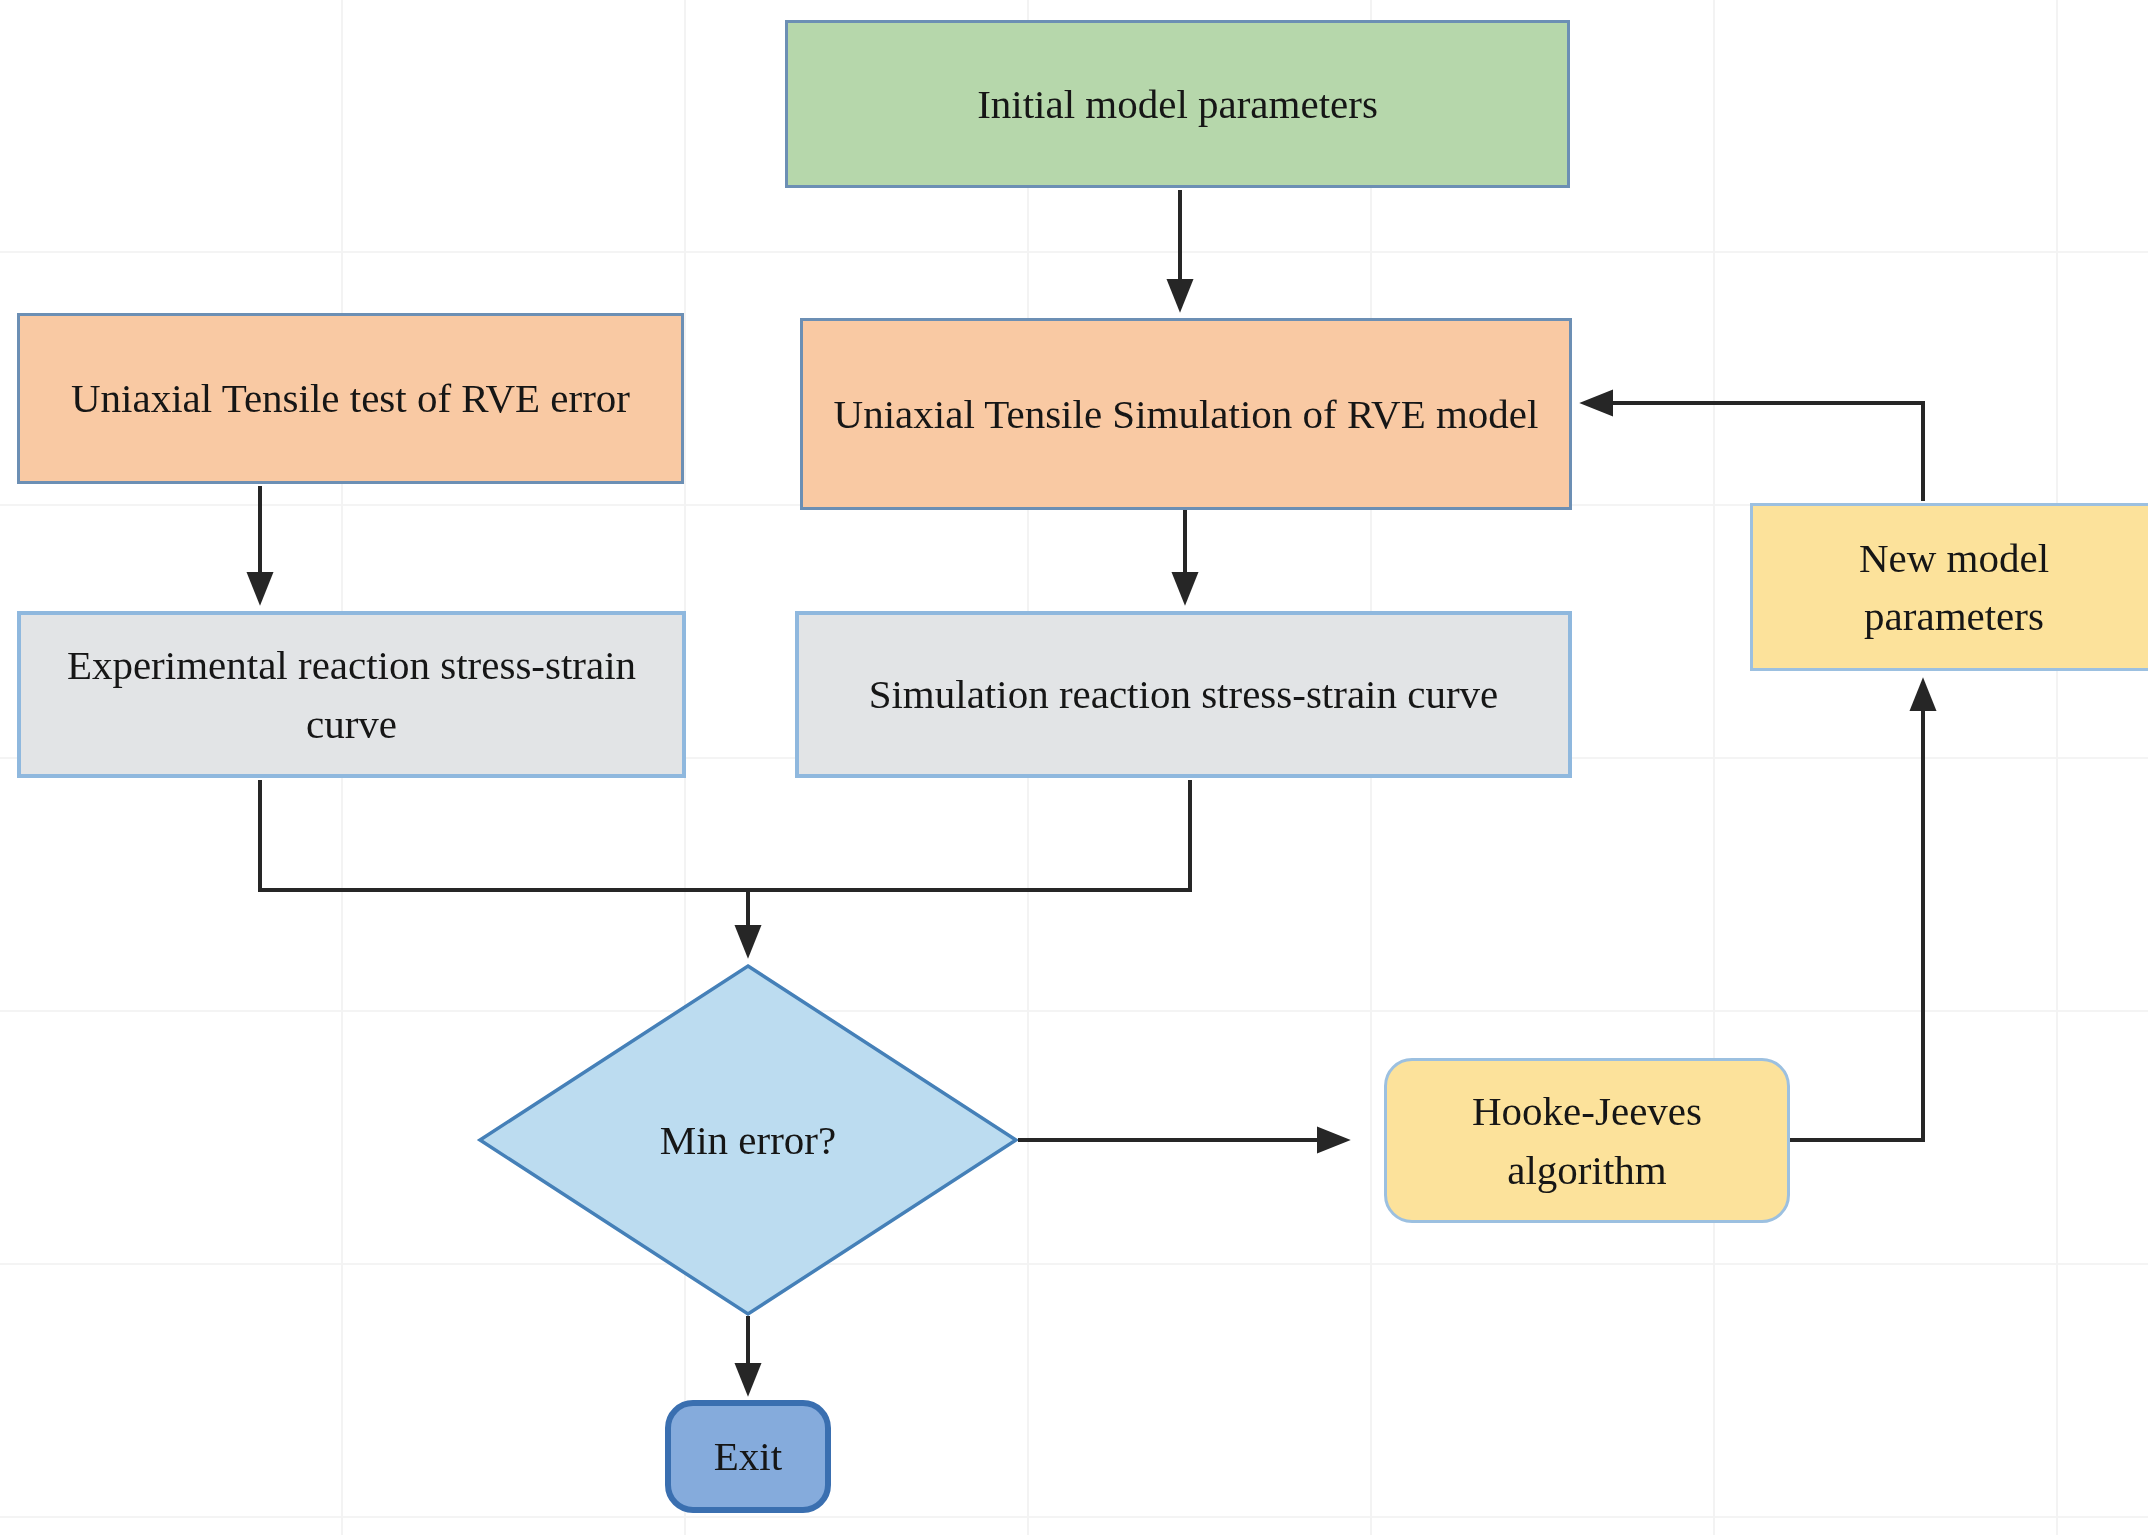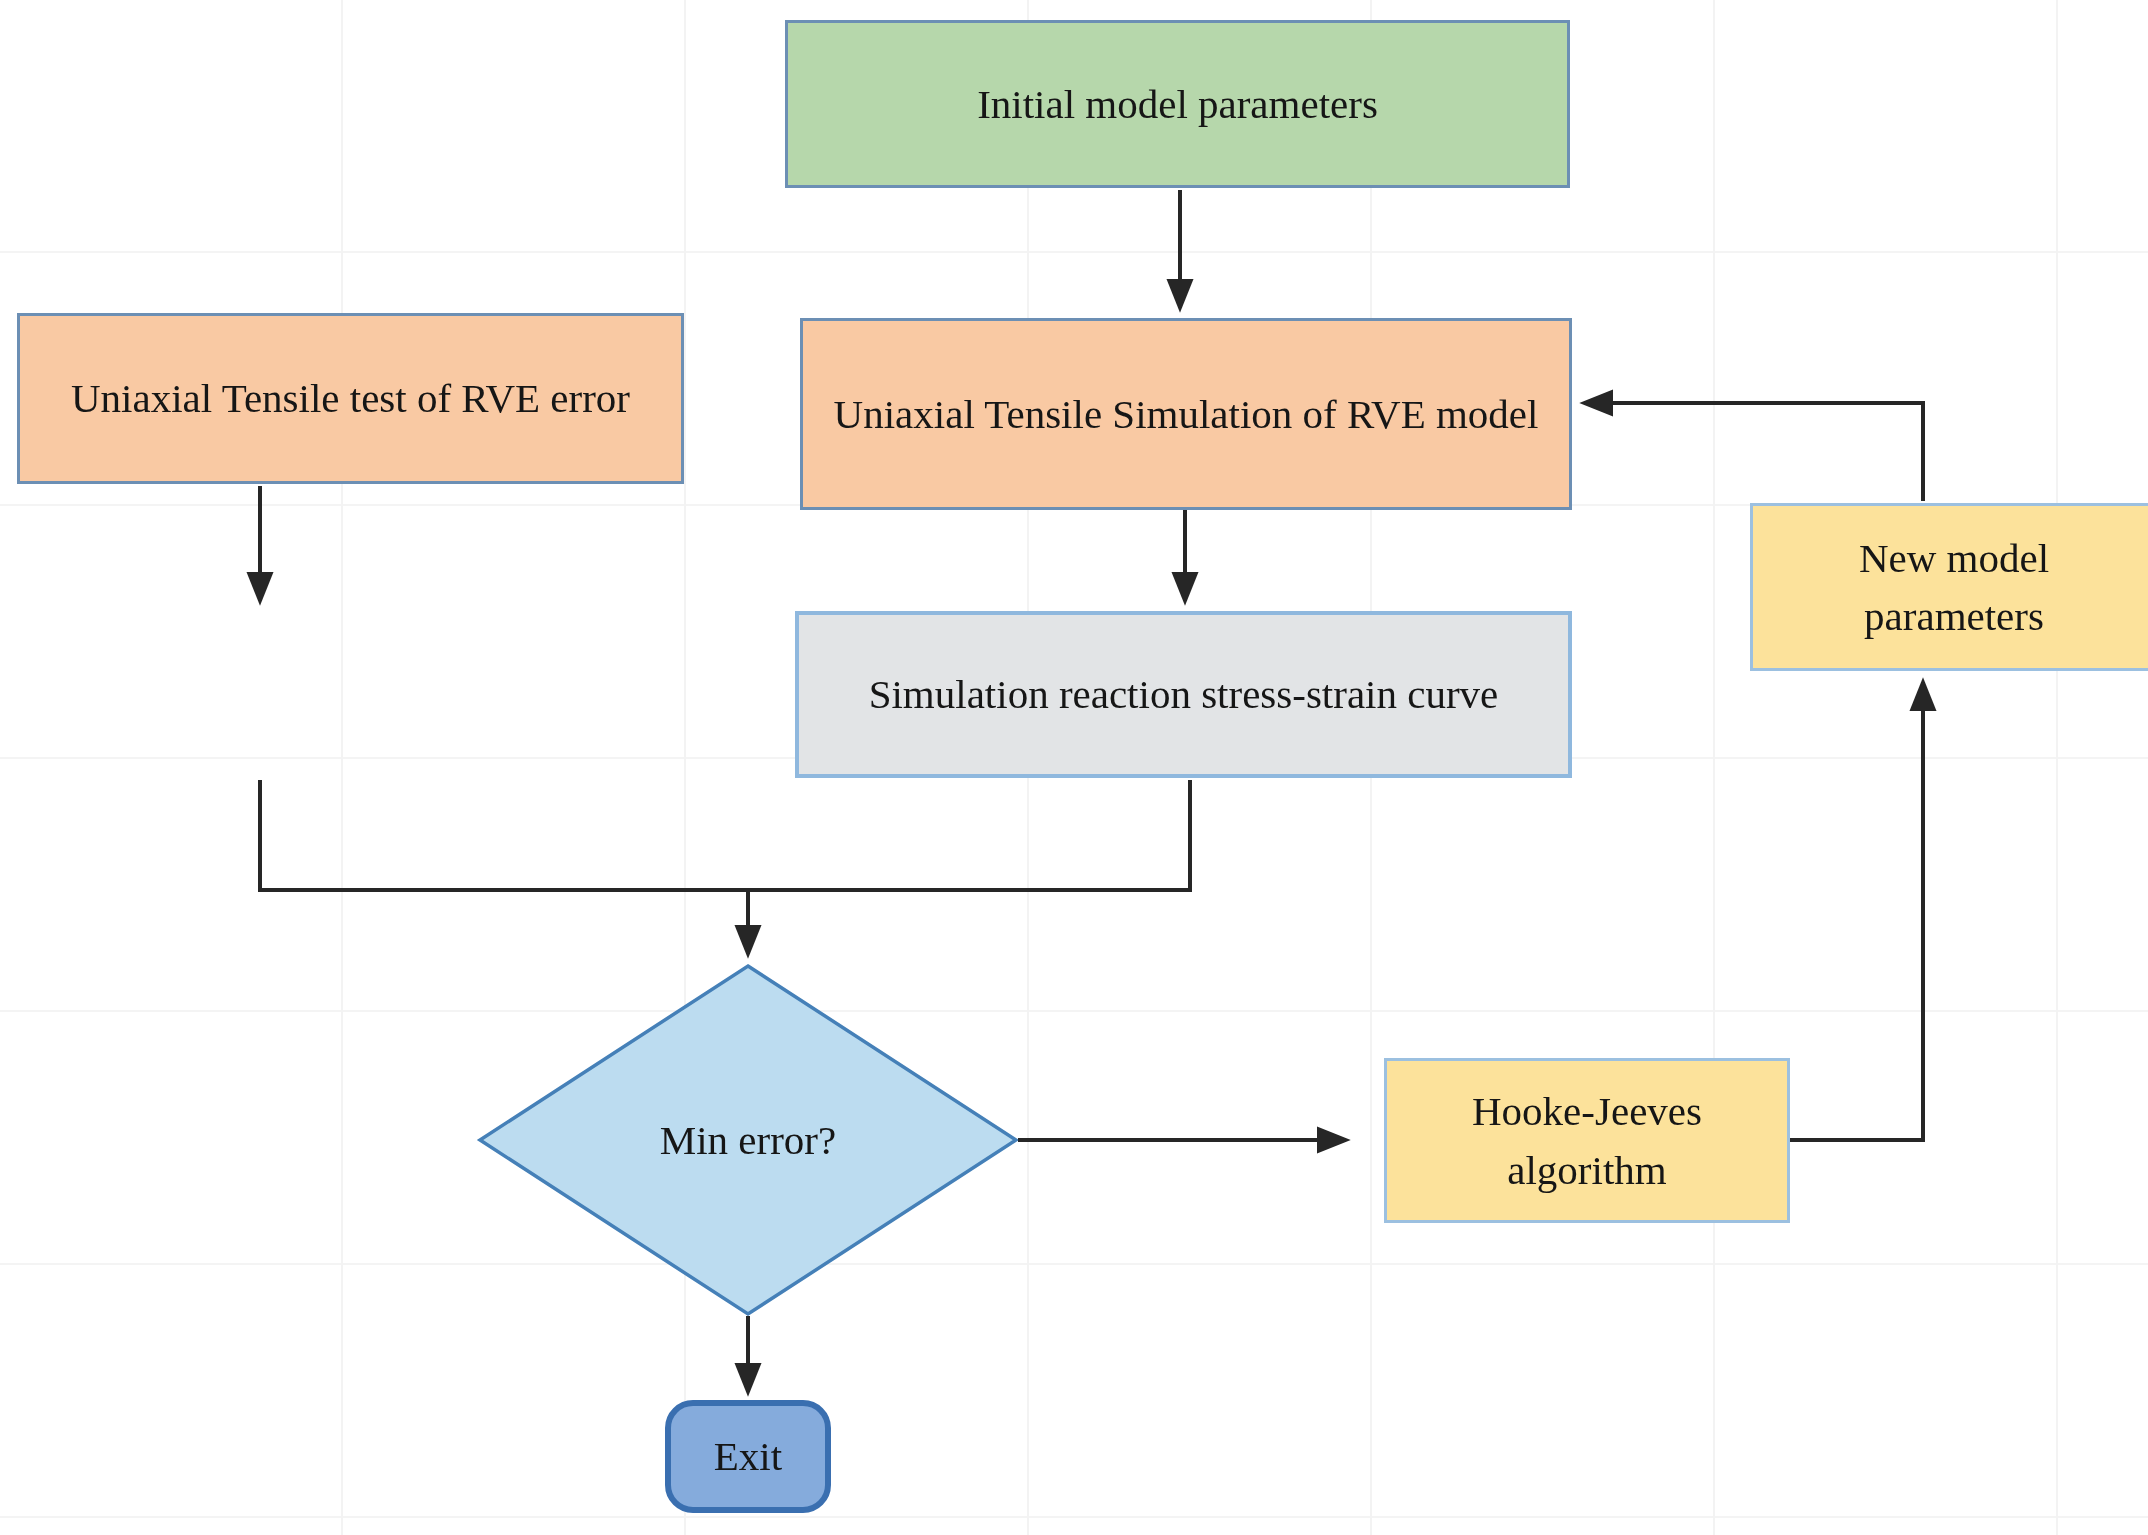--- a/index.html
+++ b/index.html
@@ -37,21 +37,21 @@
   .rect-exit   {
     background: #85abdc;
     border: 6px solid #3a6fb0;
     border-radius: 28px;
   }
   #node-initial    { left: 785px;  top: 20px;   width: 785px; height: 168px; }
   #node-test       { left: 17px;   top: 313px;  width: 667px; height: 171px; }
   #node-simulation { left: 800px;  top: 318px;  width: 772px; height: 192px; }
   #node-exp-curve  { left: 17px;   top: 611px;  width: 669px; height: 167px; }
   #node-sim-curve  { left: 795px;  top: 611px;  width: 777px; height: 167px; }
-  #node-hooke      { left: 1357px; top: 1058px; width: 406px; height: 165px; }
+  #node-hooke      { left: 1357px; top: 1058px; width: 406px; height: 165px; border-radius: 28px; }
   #node-newparams  { left: 1723px; top: 503px;  width: 408px; height: 168px; }
   #node-exit       { left: 665px;  top: 1400px; width: 166px; height: 113px; }
   #node-minerror-label {
     left: 653px; top: 1062px; width: 190px; height: 156px;
     padding: 0; background: transparent; border: none;
   }
   #connector-layer {
     position: absolute;
     left: 0; top: 0;
     width: 2148px;
@@ -94,20 +94,23 @@
   </div>
 
   <div class="node rect-orange" id="node-test">
     <span>Uniaxial Tensile test of RVE error</span>
   </div>
 
   <div class="node rect-orange" id="node-simulation">
     <span>Uniaxial Tensile Simulation of RVE model</span>
   </div>
 
+  <div class="node rect-gray" id="node-exp-curve">
+    <span>Experimental reaction stress-strain curve</span>
+  </div>
 
   <div class="node rect-gray" id="node-sim-curve">
     <span>Simulation reaction stress-strain curve</span>
   </div>
 
   <div class="node" id="node-minerror-label">
     <span>Min error?</span>
   </div>
 
   <div class="node rect-yellow" id="node-hooke">

